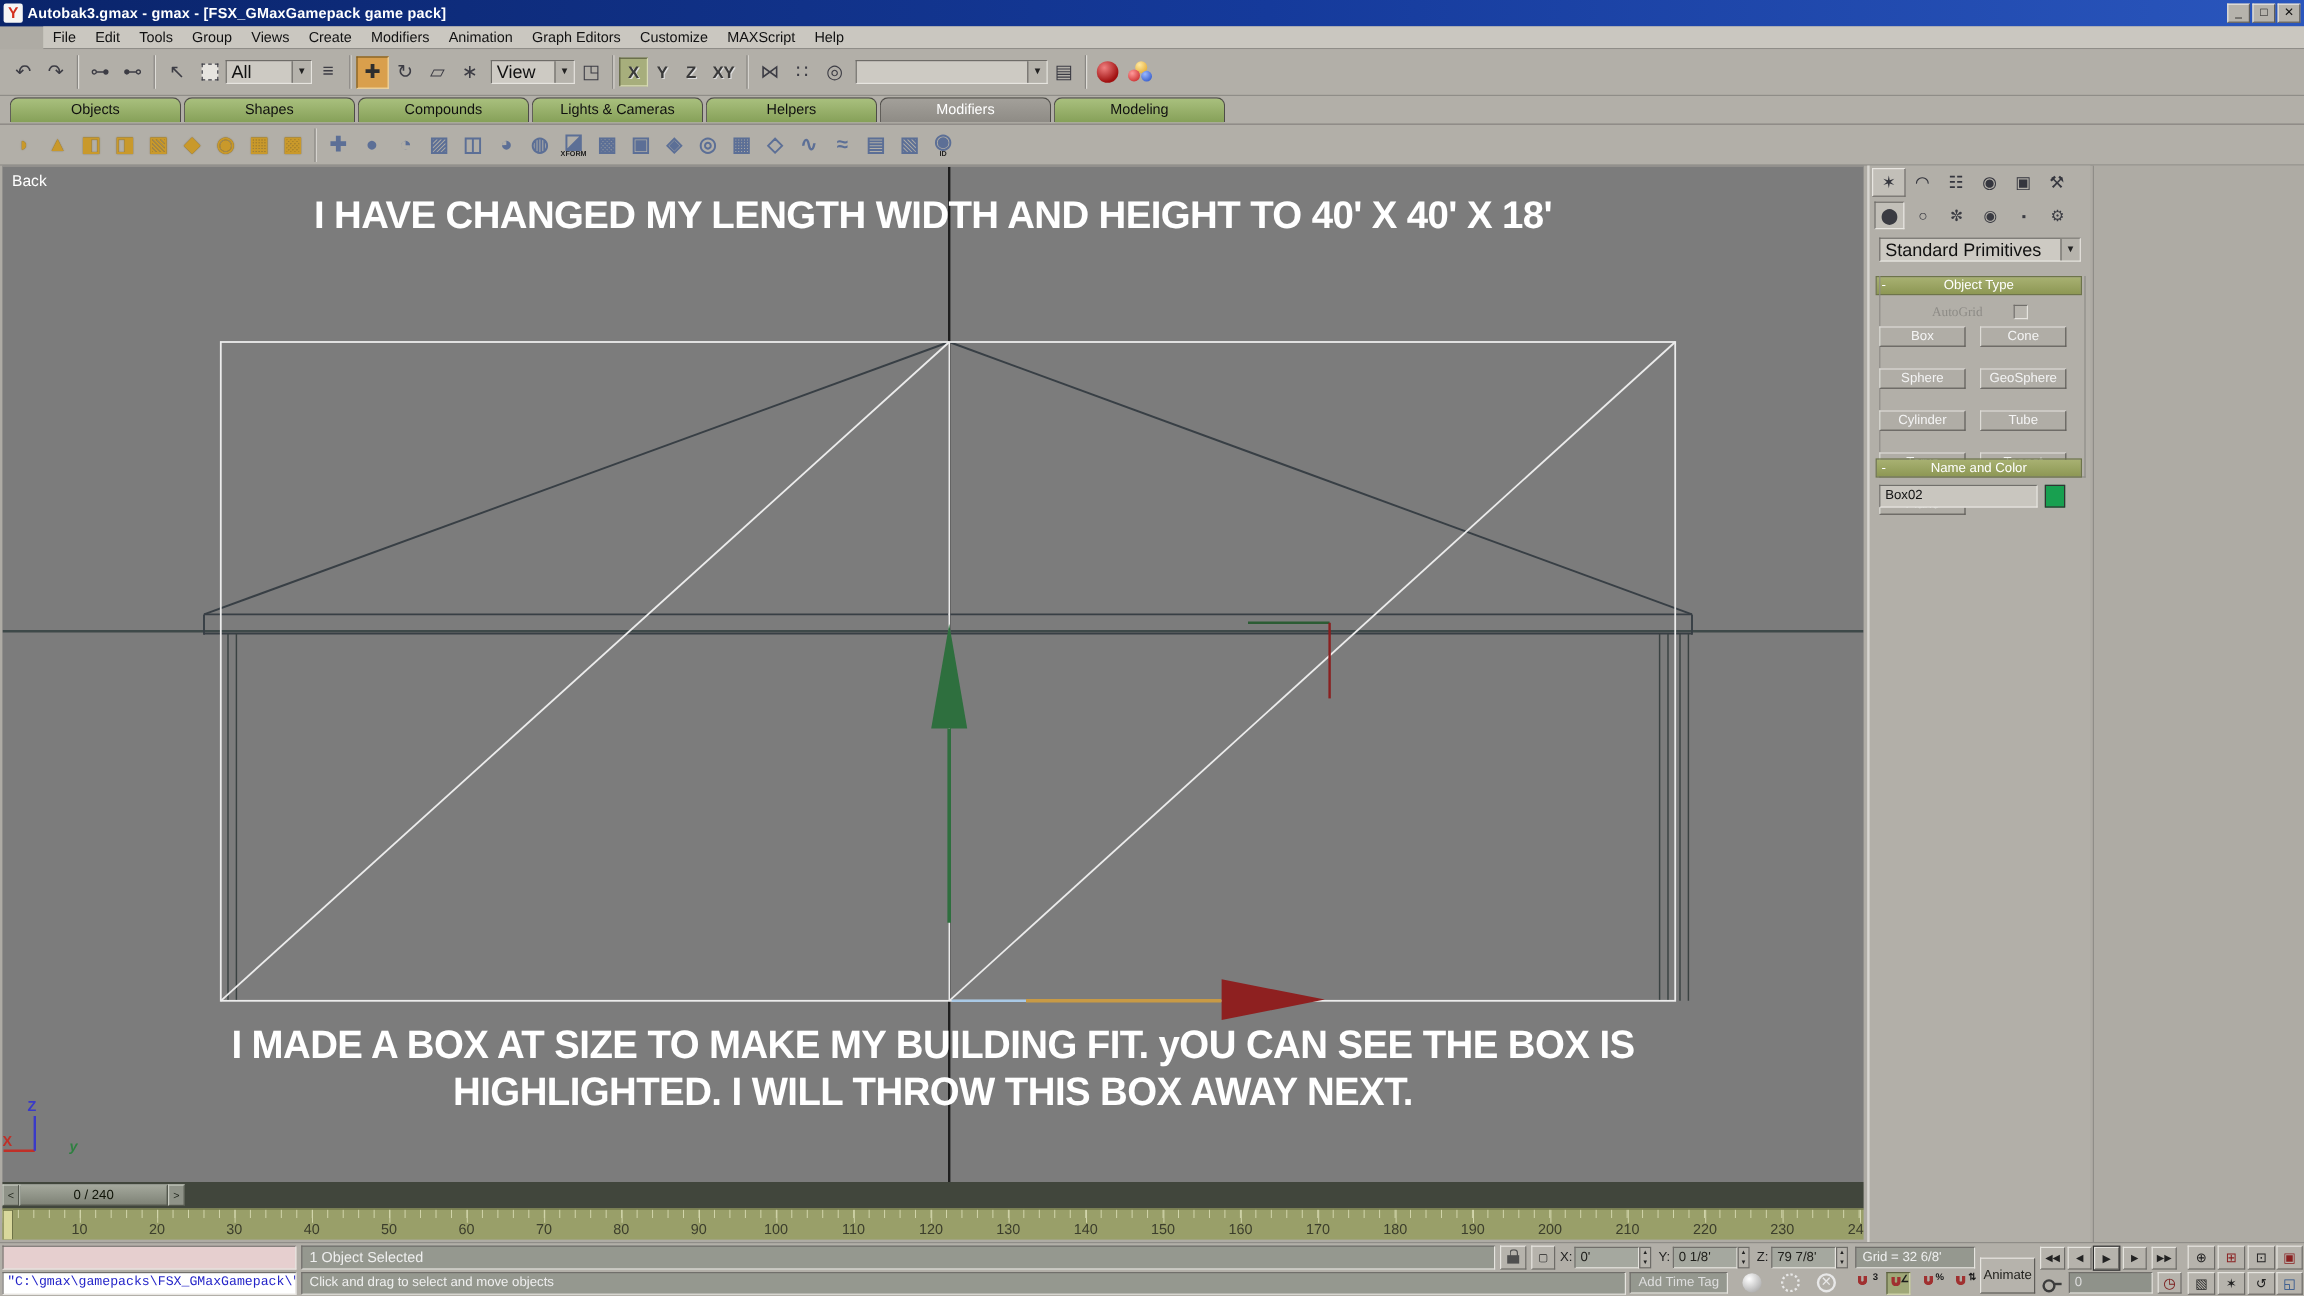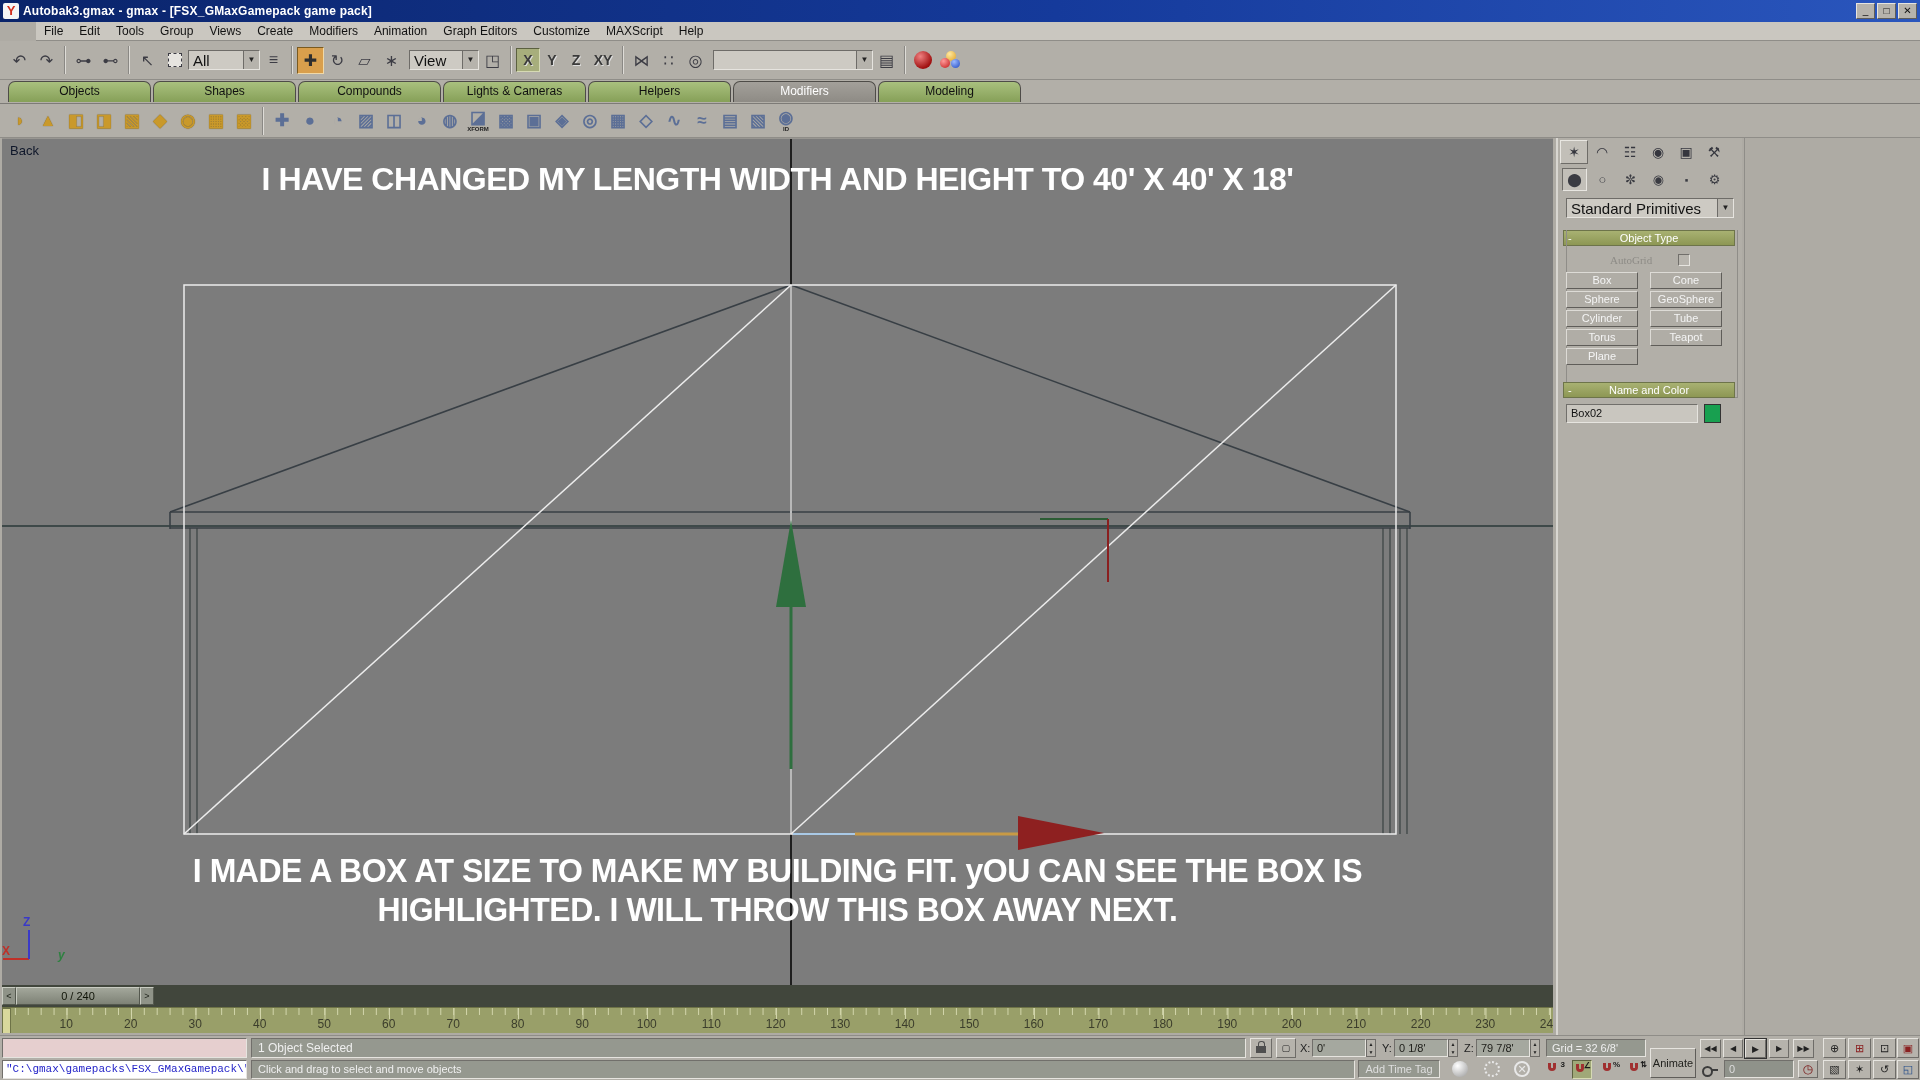--- a/index.html
+++ b/index.html
@@ -34,35 +34,35 @@
   .tab{width:143px;height:21px;margin-right:2px;border:1px solid #4e4c48;border-bottom:none;border-radius:7px 7px 0 0;background:linear-gradient(#a9c07e,#86a058);font-size:12px;color:#101010;text-align:center;line-height:19px;flex:none;}
   .tab.active{background:linear-gradient(#a3a09a,#8e8b85);color:#fff;}
   
   #modbar{left:0;top:104px;width:1920px;height:34px;background:#b2afa8;display:flex;align-items:center;padding-left:6px;border-bottom:1px solid #8f8d88;}
   .mi{width:28px;height:28px;flex:none;display:flex;flex-direction:column;align-items:center;justify-content:center;font-size:17px;line-height:17px;position:relative;}
   .mi .sub{font-style:normal;font-size:6px;line-height:6px;color:#222;font-weight:bold;}
   .mi.gold{color:#c9992b;text-shadow:0 0 1px #6b4e08;}
   .mi.tool{color:#5c6f96;}
   
   #viewport{left:2px;top:138px;width:1551px;height:847px;background:#7c7c7c;overflow:hidden;border-top:1px solid #989691;}
-  #vp-label{position:absolute;left:8px;top:4px;color:#0f172a;font-size:13px;}
+  #vp-label{position:absolute;left:8px;top:4px;color:#ffffff;font-size:13px;}
   .overlay{position:absolute;width:100%;text-align:center;color:#fff;font-weight:bold;letter-spacing:-.5px;}
   #overlay-top{top:22px;font-size:32px;}
   #overlay-bottom{top:712px;font-size:33px;line-height:39px;transform:scaleX(.97);}
   
   #cmdpanel{left:1556px;top:138px;width:186px;height:897px;background:#b2afa8;border-left:2px solid #d8d6d1;font-size:11px;}
   .cp-tabs{position:absolute;left:2px;top:2px;display:flex;}
   .cp-tab{width:28px;height:24px;display:flex;align-items:center;justify-content:center;font-size:14px;color:#35363e;}
   .cp-tab.active{background:#c2bfb8;border:1px solid;border-color:#e8e6e1 #6e6c68 #6e6c68 #e8e6e1;}
   .cp-cats{position:absolute;left:4px;top:30px;display:flex;gap:3px;}
   .cp-cat{width:25px;height:23px;display:flex;align-items:center;justify-content:center;font-size:13px;color:#3a3b42;}
   .cp-cat.active{background:#c2bfb8;border:1px solid;border-color:#6e6c68 #e8e6e1 #e8e6e1 #6e6c68;}
   .rollout{position:absolute;left:5px;width:172px;height:16px;background:linear-gradient(#a8b172,#8d9754);border:1px solid #6d744a;color:#fff;font-size:11px;text-align:center;line-height:14px;}
   .rollout .minus{position:absolute;left:4px;top:0;color:#fff;}
-  .objbtns{position:absolute;left:8px;top:268px;width:168px;display:flex;flex-wrap:wrap;gap:2px 12px;}
+  .objbtns{position:absolute;left:8px;top:268px;width:168px;display:flex;flex-wrap:wrap;gap:18px 12px;}
   .objbtn{width:72px;height:17px;background:#b0ada6;border:1px solid;border-color:#dddbd6 #5f5d59 #5f5d59 #dddbd6;color:#f4f4f4;font-size:11px;text-align:center;line-height:15px;}
   
   #trackbar{left:2px;top:985px;width:1551px;height:22px;background:#41463c;display:flex;align-items:center;}
   .tk-arrow{width:14px;height:18px;background:#8f9388;border:1px solid;border-color:#c9ccc2 #54584e #54584e #c9ccc2;color:#20251c;font-size:9px;text-align:center;line-height:16px;flex:none;}
   #tk-thumb{width:124px;height:18px;background:linear-gradient(#a3a79b,#7e8276);border:1px solid;border-color:#c9ccc2 #54584e #54584e #c9ccc2;color:#101408;font-size:11px;text-align:center;line-height:16px;flex:none;}
   #ruler{left:2px;top:1007px;width:1551px;height:26px;background:#999f69;border-top:1px solid #6e7347;overflow:hidden;
     background-image:linear-gradient(90deg,#d2d5ab 0 1px,transparent 1px 100%),linear-gradient(90deg,#d2d5ab 0 1px,transparent 1px 100%);
     background-size:12.9px 7px,64.5px 11px;background-repeat:repeat-x;}
   #ruler-thumb{position:absolute;left:0;top:0;width:9px;height:26px;background:#d9d89c;border:1px solid #6e7347;}
   .ruler-numbers{display:flex;padding-left:32px;margin-top:9px;}

